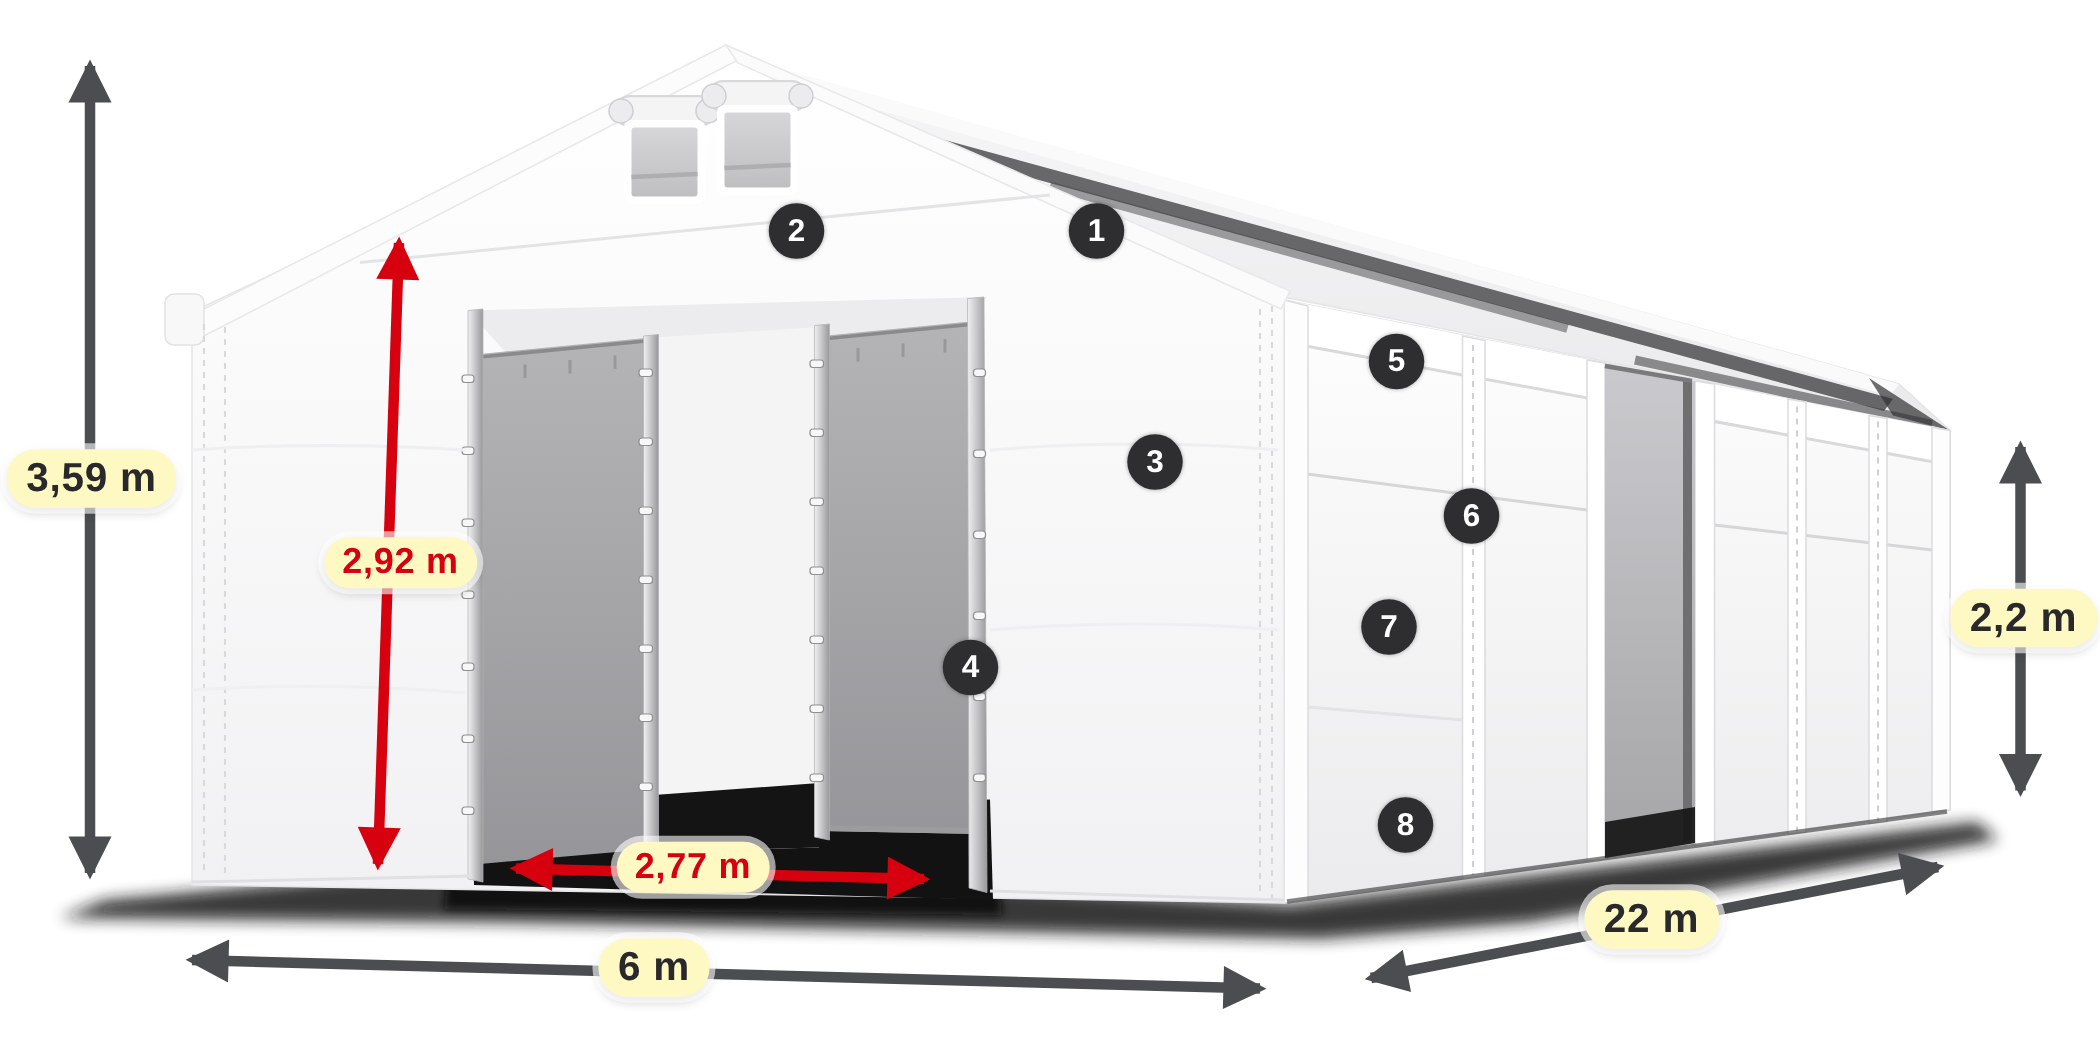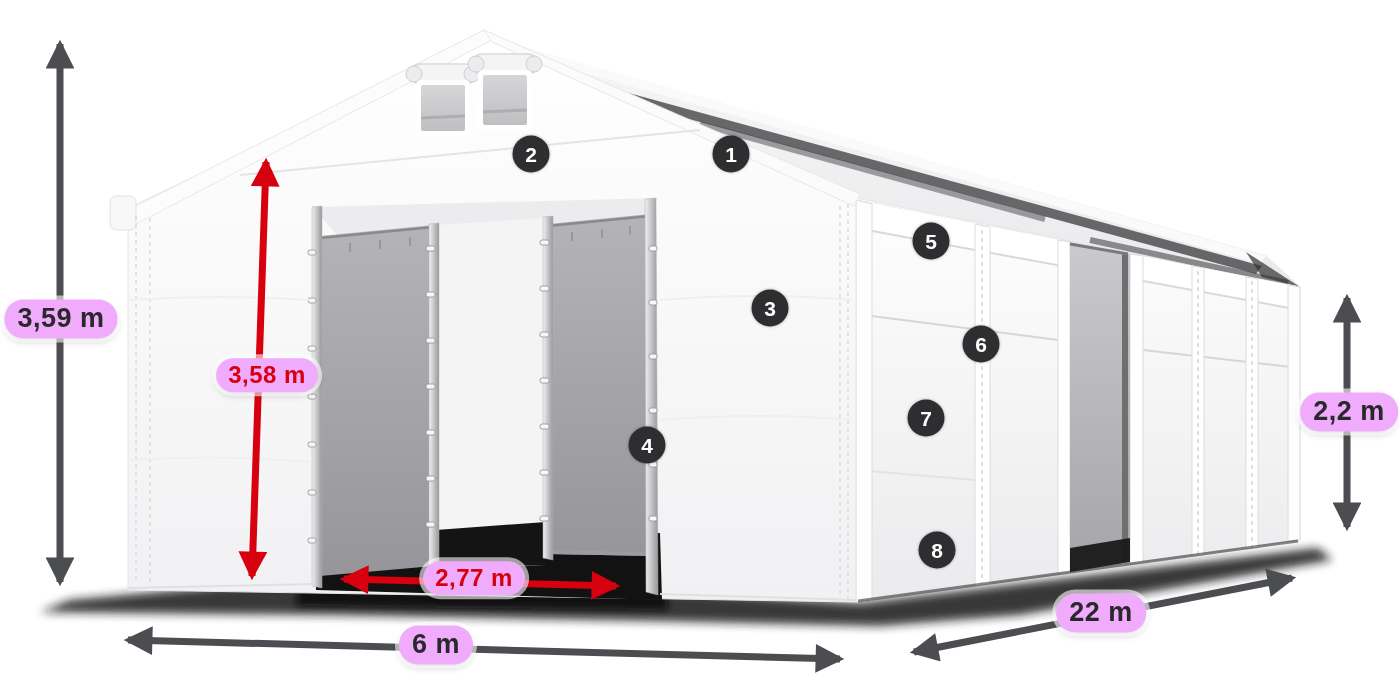--- a/index.html
+++ b/index.html
@@ -8,21 +8,21 @@
     width:1400px;height:700px;
     overflow:hidden;
     background:#ffffff;
     font-family:"Liberation Sans","DejaVu Sans",sans-serif;
   }
   .stage svg{position:absolute;left:0;top:0;}
   
   .dim{
     position:absolute;
     transform:translate(-50%,-50%);
-    background:#f0abfc;
+    background:#fef9c3;
     border-radius:19px;
     padding:4px 13px;
     font-weight:bold;
     font-size:27px;
     line-height:1.15;
     color:#29292c;
     letter-spacing:0.5px;
     white-space:nowrap;
     box-shadow:0 0 0 4px rgba(255,255,255,0.6), 0 3px 7px rgba(0,0,0,0.22);
     z-index:5;
@@ -255,22 +255,22 @@
       <line x1="60" y1="44" x2="60" y2="582" stroke="#4c4d51" stroke-width="7" marker-start="url(#mDark)" marker-end="url(#mDark)"></line>
       <line x1="266" y1="162" x2="252" y2="576" stroke="#d6000f" stroke-width="7" marker-start="url(#mRed)" marker-end="url(#mRed)"></line>
       <line x1="344" y1="579" x2="616" y2="586" stroke="#d6000f" stroke-width="7" marker-start="url(#mRed)" marker-end="url(#mRed)"></line>
       <line x1="128" y1="640" x2="840" y2="659" stroke="#4c4d51" stroke-width="7" marker-start="url(#mDark)" marker-end="url(#mDark)"></line>
       <line x1="914" y1="652" x2="1292" y2="578" stroke="#4c4d51" stroke-width="7" marker-start="url(#mDark)" marker-end="url(#mDark)"></line>
       <line x1="1347" y1="298" x2="1347" y2="527" stroke="#4c4d51" stroke-width="7" marker-start="url(#mDark)" marker-end="url(#mDark)"></line>
     </g>
   </svg>
 
   <div class="dim" style="left:61px;top:319px;">3,59 m</div>
-  <div class="dim red" style="left:267px;top:375px;">3,58 m</div>
-  <div class="dim red" style="left:474px;top:578px;text-align:center;">2,77 m</div>
+  <div class="dim red" style="left:267px;top:375px;">2,92 m</div>
+  <div class="dim red" style="left:462px;top:578px;text-align:center;">2,77 m</div>
   <div class="dim" style="left:436px;top:645px;">6 m</div>
   <div class="dim" style="left:1101px;top:613px;">22 m</div>
   <div class="dim" style="left:1349px;top:412px;">2,2 m</div>
 
   <div class="badge" style="left:731px;top:154px;">1</div>
   <div class="badge" style="left:531px;top:154px;">2</div>
   <div class="badge" style="left:770px;top:308px;">3</div>
   <div class="badge" style="left:647px;top:445px;">4</div>
   <div class="badge" style="left:931px;top:241px;">5</div>
   <div class="badge" style="left:981px;top:344px;">6</div>

